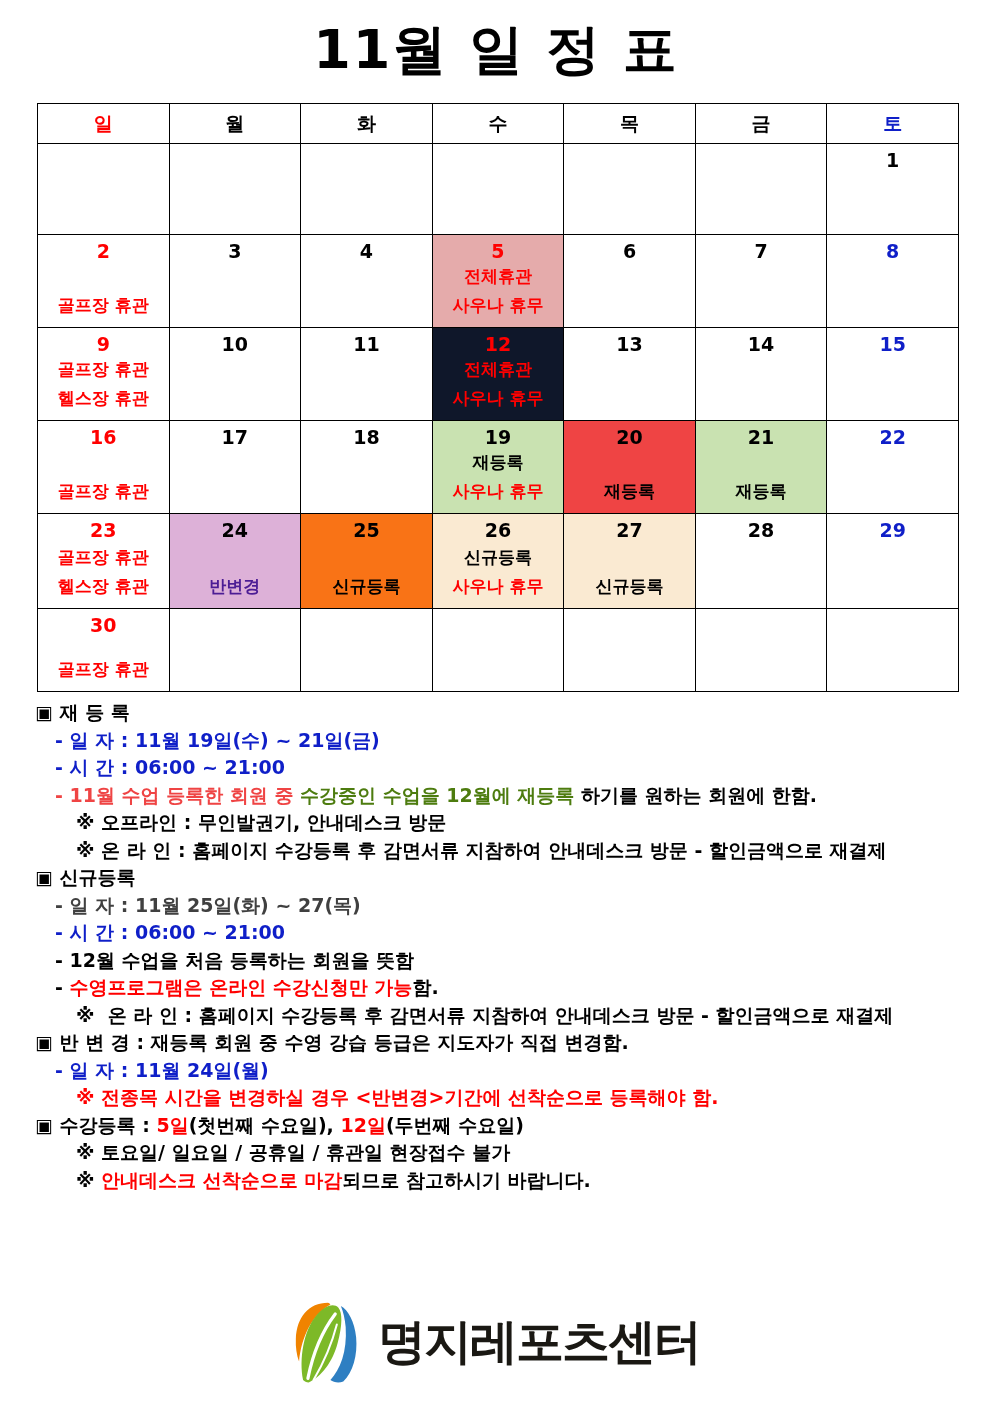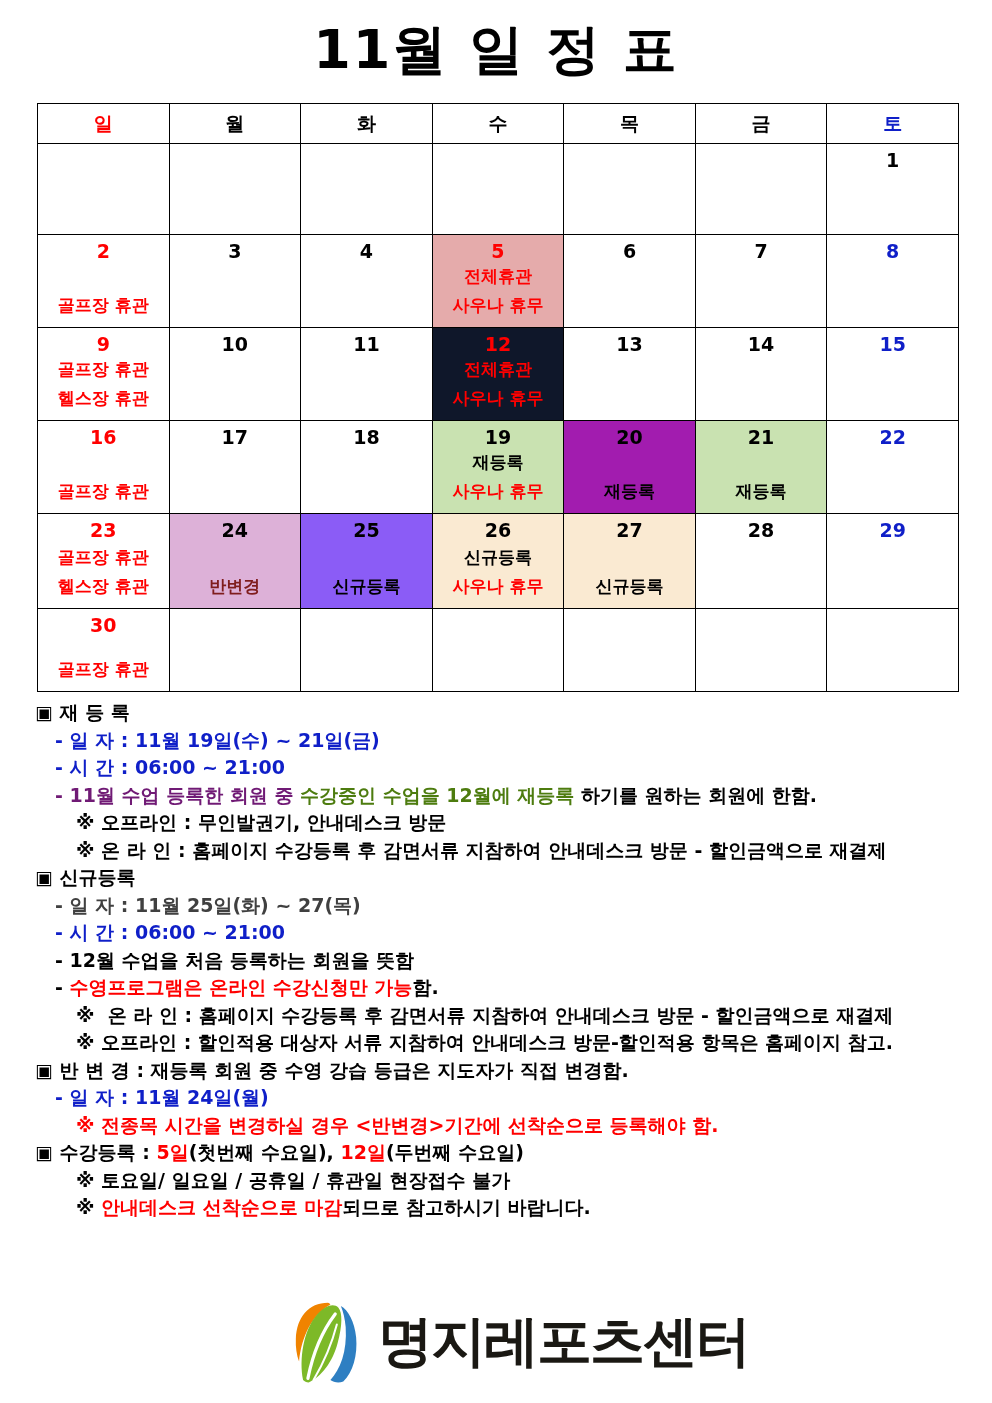--- a/index.html
+++ b/index.html
@@ -49,21 +49,21 @@
     white-space:pre;overflow:visible;
   }
   .note-line span{white-space:pre;}
   .ind0{padding-left:35px;}
   .ind1{padding-left:55px;}
   .ind2{padding-left:76px;}
   
   #logo{position:absolute;left:291px;top:1298px;height:86px;display:flex;align-items:center;}
   #logo-leaf-icon{width:74px;height:82px;margin-top:4px;}
   #logo-text{
-    margin-left:13px;font-size:55px;font-weight:bold;color:#1a1813;
+    margin-left:13px;font-size:48px;font-weight:bold;color:#1a1813;
     letter-spacing:-2px;line-height:82px;
   }
 </style>
 </head>
 <body>
 
 <div id="page">
 
   <div id="page-title">11월 일 정 표</div>
 
@@ -211,21 +211,21 @@
             <div class="cell-inner">
               <div class="day-num" style="color: rgb(0, 0, 0);">18</div>
             </div>
           </td>
           <td style="background: rgb(201, 226, 177);">
             <div class="cell-inner">
               <div class="day-num" style="color: rgb(0, 0, 0);">19</div>
               <div class="cell-notes"><div style="color: rgb(0, 0, 0);">재등록</div><div style="color: rgb(255, 0, 0);">사우나 휴무</div></div>
             </div>
           </td>
-          <td style="background: #a21caf;">
+          <td style="background: #ef4444;">
             <div class="cell-inner">
               <div class="day-num" style="color: rgb(0, 0, 0);">20</div>
               <div class="cell-notes"><div style="color: rgb(0, 0, 0);">재등록</div></div>
             </div>
           </td>
           <td style="background: rgb(201, 226, 177);">
             <div class="cell-inner">
               <div class="day-num" style="color: rgb(0, 0, 0);">21</div>
               <div class="cell-notes"><div style="color: rgb(0, 0, 0);">재등록</div></div>
             </div>
@@ -239,24 +239,24 @@
         <tr class="w4 thick">
           <td>
             <div class="cell-inner">
               <div class="day-num" style="color: rgb(255, 0, 0);">23</div>
               <div class="cell-notes"><div style="color: rgb(255, 0, 0);">골프장 휴관</div><div style="color: rgb(255, 0, 0);">헬스장 휴관</div></div>
             </div>
           </td>
           <td style="background: rgb(221, 177, 216);">
             <div class="cell-inner">
               <div class="day-num" style="color: rgb(0, 0, 0);">24</div>
-              <div class="cell-notes"><div style="color: #7f1d1d;">반변경</div></div>
-            </div>
-          </td>
-          <td style="background: #8b5cf6;">
+              <div class="cell-notes"><div style="color: #4c1d95;">반변경</div></div>
+            </div>
+          </td>
+          <td style="background: #f97316;">
             <div class="cell-inner">
               <div class="day-num" style="color: rgb(0, 0, 0);">25</div>
               <div class="cell-notes"><div style="color: rgb(0, 0, 0);">신규등록</div></div>
             </div>
           </td>
           <td style="background: rgb(250, 234, 210);">
             <div class="cell-inner">
               <div class="day-num" style="color: rgb(0, 0, 0);">26</div>
               <div class="cell-notes"><div style="color: rgb(0, 0, 0);">신규등록</div><div style="color: rgb(255, 0, 0);">사우나 휴무</div></div>
             </div>
@@ -316,30 +316,29 @@
             </div>
           </td>
         </tr>
       </tbody>
   </table>
 
   <div id="notes">
       <div class="note-line ind0"><span style="color: rgb(0, 0, 0);">▣ 재 등 록</span></div>
       <div class="note-line ind1"><span style="color: rgb(15, 31, 200);">- 일 자 : 11월 19일(수) ~ 21일(금)</span></div>
       <div class="note-line ind1"><span style="color: rgb(15, 31, 200);">- 시 간 : 06:00 ~ 21:00</span></div>
-      <div class="note-line ind1"><span style="color: #701a75;">- 11월 수업 등록한 회원 중 </span><span style="color: #4d7c0f;">수강중인 수업을 12월에 재등록</span><span style="color: rgb(0, 0, 0);"> 하기를 원하는 회원에 한함.</span></div>
+      <div class="note-line ind1"><span style="color: #ef4444;">- 11월 수업 등록한 회원 중 </span><span style="color: #4d7c0f;">수강중인 수업을 12월에 재등록</span><span style="color: rgb(0, 0, 0);"> 하기를 원하는 회원에 한함.</span></div>
       <div class="note-line ind2"><span style="color: rgb(0, 0, 0);">※ 오프라인 : 무인발권기, 안내데스크 방문</span></div>
       <div class="note-line ind2"><span style="color: rgb(0, 0, 0);">※ 온 라 인 : 홈페이지 수강등록 후 감면서류 지참하여 안내데스크 방문 - 할인금액으로 재결제</span></div>
       <div class="note-line ind0"><span style="color: rgb(0, 0, 0);">▣ 신규등록</span></div>
       <div class="note-line ind1"><span style="color: #404040;">- 일 자 : 11월 25일(화) ~ 27(목)</span></div>
       <div class="note-line ind1"><span style="color: rgb(15, 31, 200);">- 시 간 : 06:00 ~ 21:00</span></div>
       <div class="note-line ind1"><span style="color: rgb(0, 0, 0);">- 12월 수업을 처음 등록하는 회원을 뜻함</span></div>
       <div class="note-line ind1"><span style="color: rgb(0, 0, 0);">- </span><span style="color: rgb(255, 0, 0);">수영프로그램은 온라인 수강신청만 가능</span><span style="color: rgb(0, 0, 0);">함.</span></div>
       <div class="note-line ind2"><span style="color: rgb(0, 0, 0);">※  온 라 인 : 홈페이지 수강등록 후 감면서류 지참하여 안내데스크 방문 - 할인금액으로 재결제</span></div>
-      <div class="note-line ind2"><span style="color: rgb(0, 0, 0);">※ 오프라인 : 할인적용 대상자 서류 지참하여 안내데스크 방문-할인적용 항목은 홈페이지 참고.</span></div>
       <div class="note-line ind0"><span style="color: rgb(0, 0, 0);">▣ 반 변 경 : 재등록 회원 중 수영 강습 등급은 지도자가 직접 변경함.</span></div>
       <div class="note-line ind1"><span style="color: rgb(15, 31, 200);">- 일 자 : 11월 24일(월)</span></div>
       <div class="note-line ind2"><span style="color: rgb(255, 0, 0);">※ 전종목 시간을 변경하실 경우 &lt;반변경&gt;기간에 선착순으로 등록해야 함.</span></div>
       <div class="note-line ind0"><span style="color: rgb(0, 0, 0);">▣ 수강등록 : </span><span style="color: rgb(255, 0, 0);">5일</span><span style="color: rgb(0, 0, 0);">(첫번째 수요일), </span><span style="color: rgb(255, 0, 0);">12일</span><span style="color: rgb(0, 0, 0);">(두번째 수요일)</span></div>
       <div class="note-line ind2"><span style="color: rgb(0, 0, 0);">※ 토요일/ 일요일 / 공휴일 / 휴관일 현장접수 불가</span></div>
       <div class="note-line ind2"><span style="color: rgb(0, 0, 0);">※ </span><span style="color: rgb(255, 0, 0);">안내데스크 선착순으로 마감</span><span style="color: rgb(0, 0, 0);">되므로 참고하시기 바랍니다.</span></div>
     </div>
 
   <div id="logo">
     <svg id="logo-leaf-icon" viewBox="0 0 92 102" xmlns="http://www.w3.org/2000/svg">

